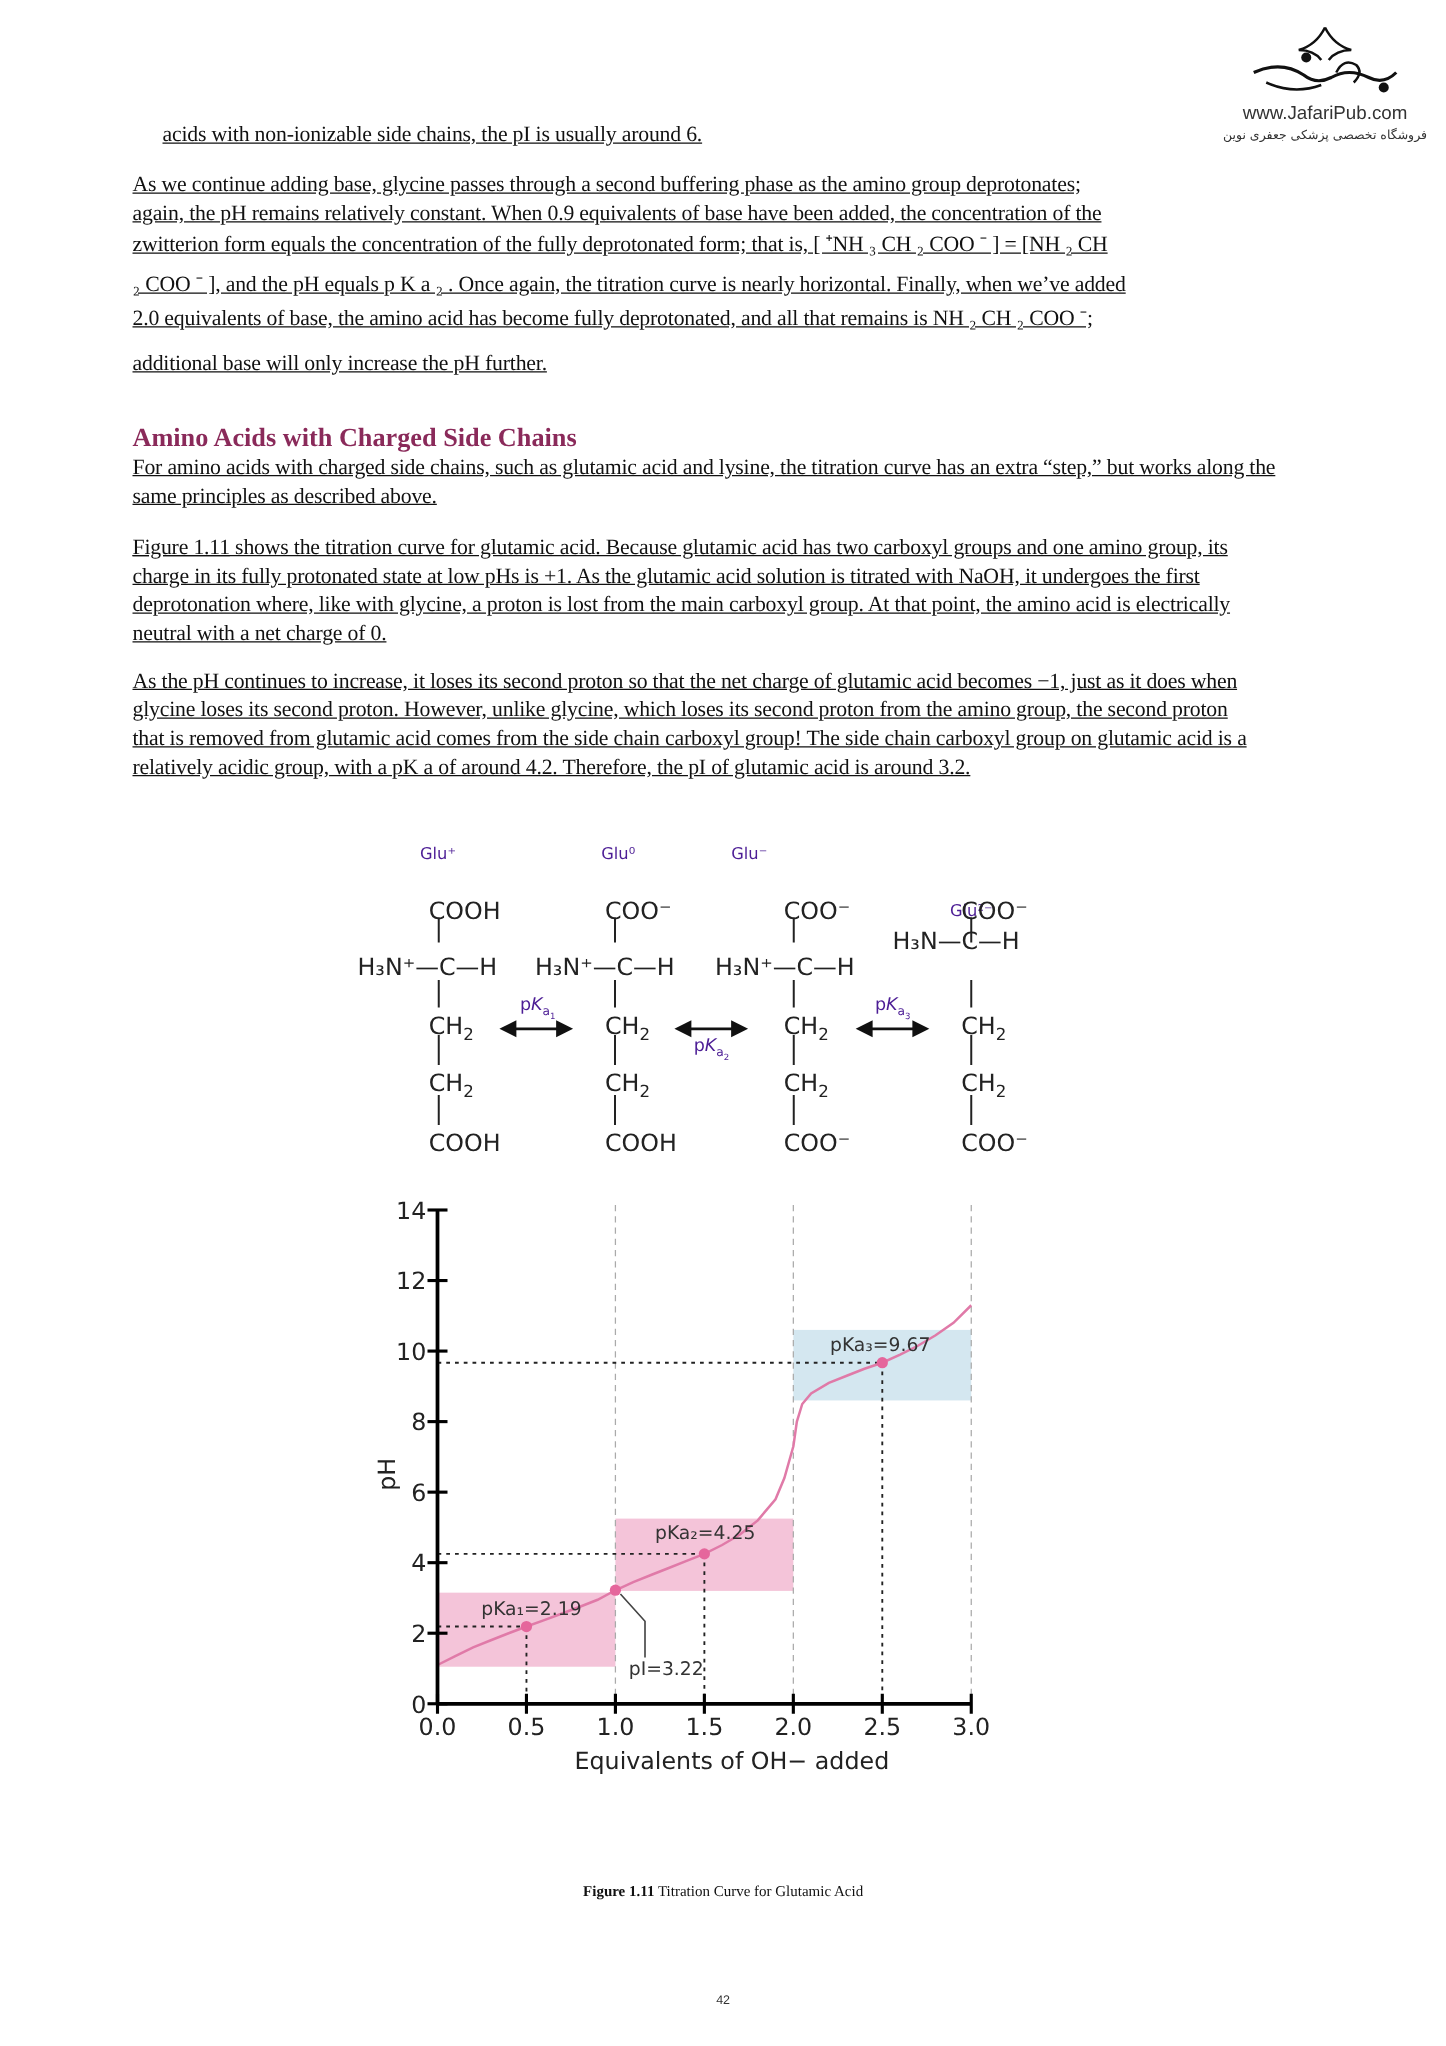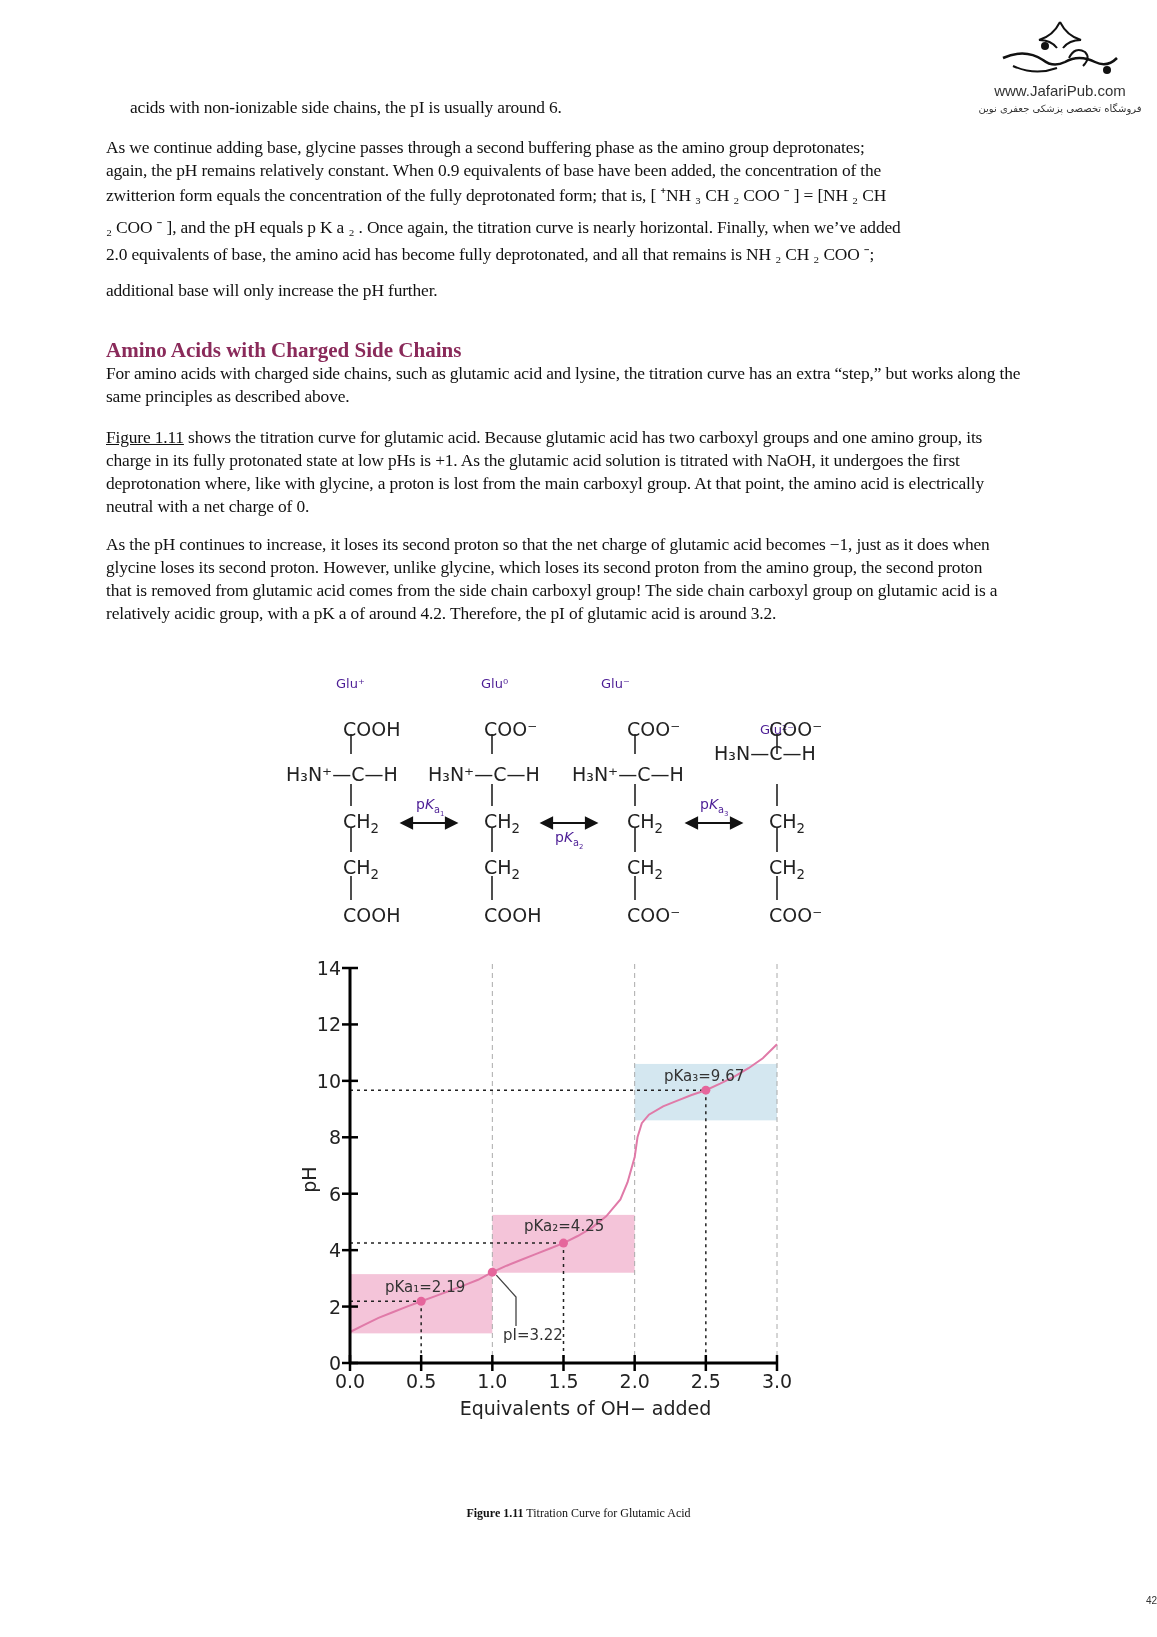--- a/index.html
+++ b/index.html
@@ -1,28 +1,28 @@
 <!DOCTYPE html>
 <html><head>
 <meta charset="utf-8">
 <style>
   html, body { margin:0; padding:0; background:#fff; }
   body { width:1157px; height:1637px; position:relative; overflow:hidden; color:#111; }
-  .p { position:absolute; left:106px; width:960px; font-family:"Liberation Serif", serif; font-size:17.4px; line-height:23px; letter-spacing:-0.15px; }
+  .p { position:absolute; left:106px; width:960px; font-family:"Liberation Serif", serif; font-size:17.4px; line-height:23px; letter-spacing:-0.15px;text-decoration:underline; }
   .logo { position:absolute; left:960px; top:18px; width:200px; text-align:center; }
   .logo svg { display:block; margin:0 auto; }
   .logo .url { font-family:"Liberation Sans", sans-serif; font-size:15px; color:#333; margin-top:2px; }
   .logo .fa { font-family:"DejaVu Sans", sans-serif; font-size:10px; color:#333; margin-top:4px; direction:rtl; }
   h2 { position:absolute; left:106px; top:338px; margin:0; font-family:"Liberation Serif", serif; font-weight:bold; font-size:21px; color:#8a2a5a; }
   sub, sup { font-size:70%; }
   .link { text-decoration:underline; }
   .struct { position:absolute; font-family:"DejaVu Sans", sans-serif; font-size:19px; color:#222; }
   .glu { position:absolute; font-family:"DejaVu Sans", sans-serif; font-size:13px; color:#4c1d95; }
   .caption { position:absolute; left:0; width:1157px; top:1506px; text-align:center; font-family:"Liberation Serif", serif; font-size:12px; }
-  .pagenum { position:absolute; left:0; width:1157px; top:1595px; text-align:right; font-family:"Liberation Sans", sans-serif; font-size:10px; color:#333; }
+  .pagenum { position:absolute; left:0; width:1157px; top:1595px; text-align:center; font-family:"Liberation Sans", sans-serif; font-size:10px; color:#333; }
 </style>
 </head>
 <body>
 
 <div class="logo">
   <svg width="130" height="62" viewBox="0 0 130 62">
     <path d="M65 4 Q58 18 44 22 Q56 22 62 30" fill="none" stroke="#111" stroke-width="2"></path>
     <path d="M65 4 Q72 18 86 22 Q74 22 68 30" fill="none" stroke="#111" stroke-width="2"></path>
     <path d="M8 40 Q30 30 48 42 Q58 50 70 44 Q84 36 100 44 Q112 50 122 40" fill="none" stroke="#111" stroke-width="2.5"></path>
     <path d="M18 48 Q40 58 62 50" fill="none" stroke="#111" stroke-width="2"></path>
@@ -50,21 +50,21 @@
 <div class="p" style="top:426px; width:890px;">
   <span class="link">Figure 1.11</span><span> shows the titration curve for glutamic acid. Because glutamic acid has two carboxyl groups and one amino group, its charge in its fully protonated state at low pHs is +1. As the glutamic acid solution is titrated with NaOH, it undergoes the first deprotonation where, like with glycine, a proton is lost from the main carboxyl group. At that point, the amino acid is electrically neutral with a net charge of 0.</span>
 </div>
 
 <div class="p" style="top:533px; width:900px;">As the pH continues to increase, it loses its second proton so that the net charge of glutamic acid becomes −1, just as it does when glycine loses its second proton. However, unlike glycine, which loses its second proton from the amino group, the second proton that is removed from glutamic acid comes from the side chain carboxyl group! The side chain carboxyl group on glutamic acid is a relatively acidic group, with a pK a of around 4.2. Therefore, the pI of glutamic acid is around 3.2.</div>
 
 <div>
 
   <div class="glu" style="left:336px; top:676px;">Glu⁺</div>
   <div class="glu" style="left:481px; top:676px;">Glu⁰</div>
-  <div class="glu" style="left:601px; top:676px;">Glu⁻</div>
+  <div class="glu" style="left:585px; top:676px;">Glu⁻</div>
   <div class="glu" style="left:760px; top:676px;margin-top:46px;">Glu²⁻</div>
 
   <svg style="position:absolute; left:280px; top:710px;" width="560" height="230">
     <g stroke="#222" stroke-width="1.6">
 
       <line x1="71" y1="24" x2="71" y2="44"></line>
         <line x1="71" y1="74" x2="71" y2="96"></line>
         <line x1="71" y1="118" x2="71" y2="142"></line>
         <line x1="71" y1="166" x2="71" y2="190"></line>
       <line x1="212" y1="24" x2="212" y2="44"></line>

